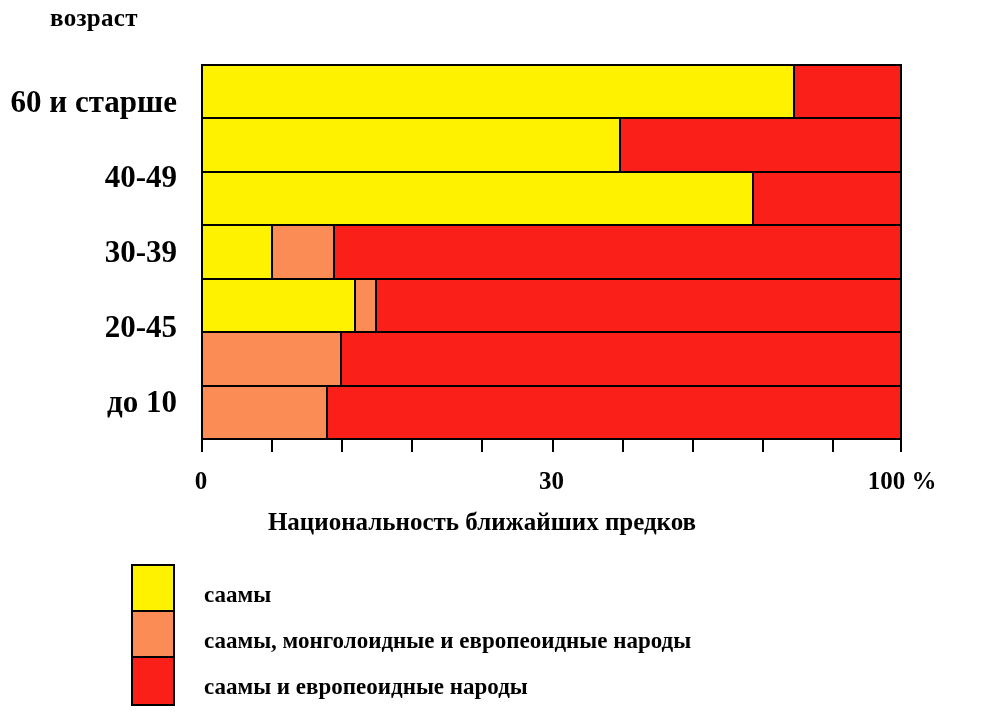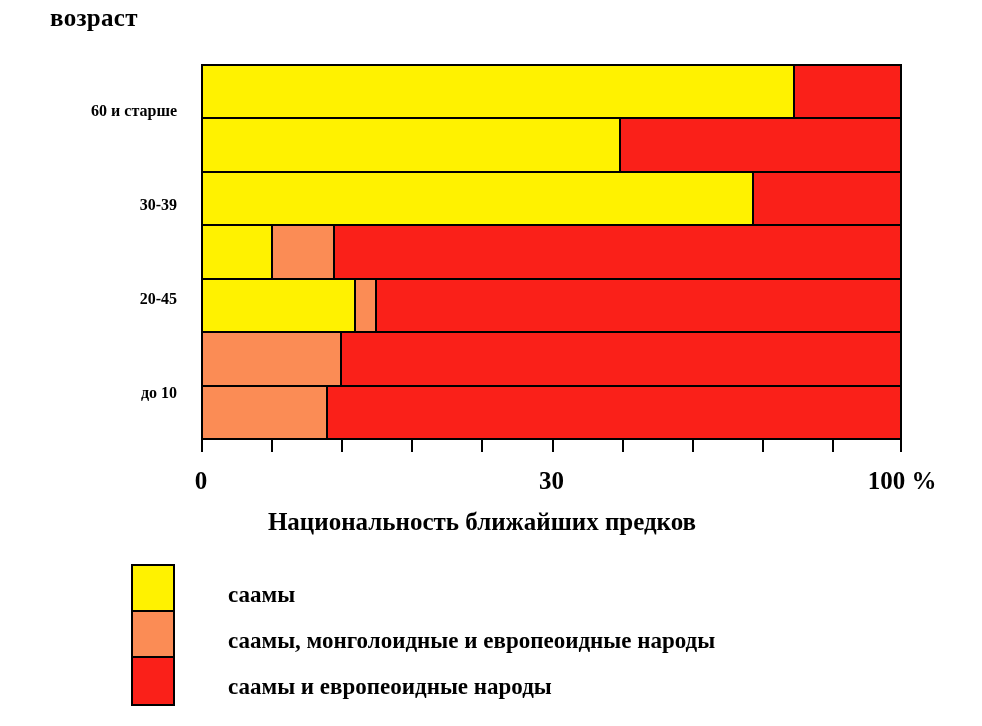--- a/index.html
+++ b/index.html
@@ -81,21 +81,21 @@
     height: 376px;
     display: flex;
     flex-direction: column;
   }
   .y-label {
     flex: 1 1 0;
     display: flex;
     align-items: center;
     justify-content: flex-end;
     padding-right: 13px;
-    font-size: 16px;
+    font-size: 31px;
     font-weight: 700;
     white-space: nowrap;
     box-sizing: border-box;
   }
 
   
   .x-ticks {
     position: absolute;
     left: 201px;
     top: 440px;
@@ -158,41 +158,42 @@
   .legend-labels {
     position: absolute;
     left: 0;
     top: 0;
     width: 800px;
   }
   .legend-row {
     height: 46px;
     display: flex;
     align-items: center;
-    padding-left: 97px;
+    padding-left: 73px;
     box-sizing: border-box;
   }
   .legend-label {
     font-size: 23px;
     font-weight: 700;
     white-space: nowrap;
     line-height: 1;
     position: relative;
     top: 7px;
   }
 </style>
 </head>
 <body>
 
 <div id="chart-root">
 
   <div class="y-axis-title">возраст</div>
 
   <div class="y-labels">
       <div class="y-label">60 и старше</div>
+      <div class="y-label">40-49</div>
       <div class="y-label">30-39</div>
       <div class="y-label">20-45</div>
       <div class="y-label">до 10</div>
     </div>
 
   <div class="plot-area">
     <div class="bars-stack">
         <div class="bar-row">
           <div class="bar-seg" style="width: 85%; background: rgb(255, 242, 0);"></div>
           <div class="bar-seg last-seg" style="width: 15%; background: rgb(250, 32, 25);"></div>

